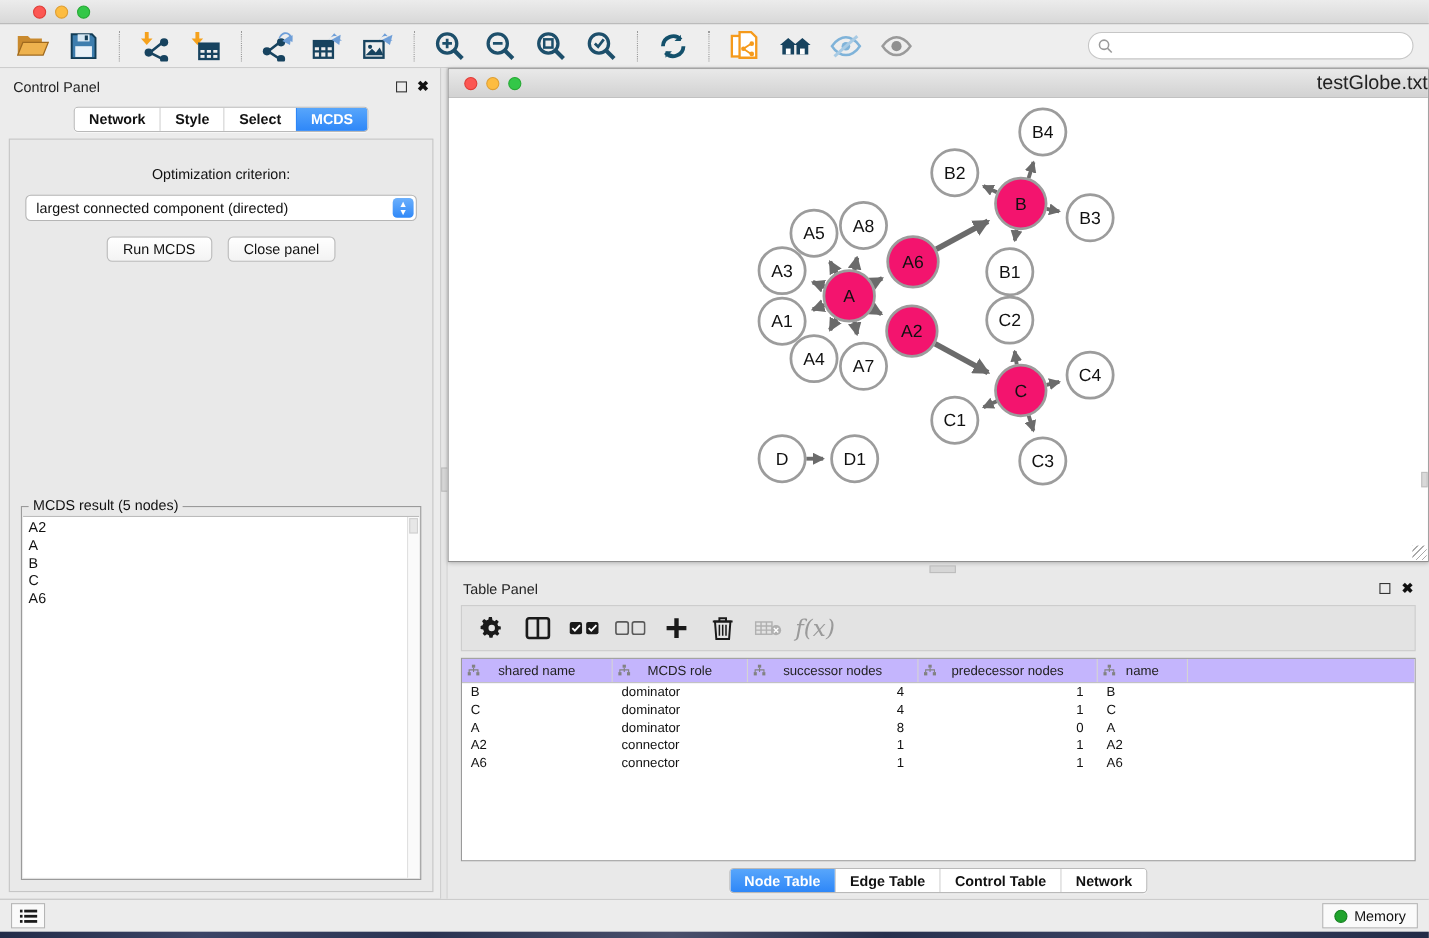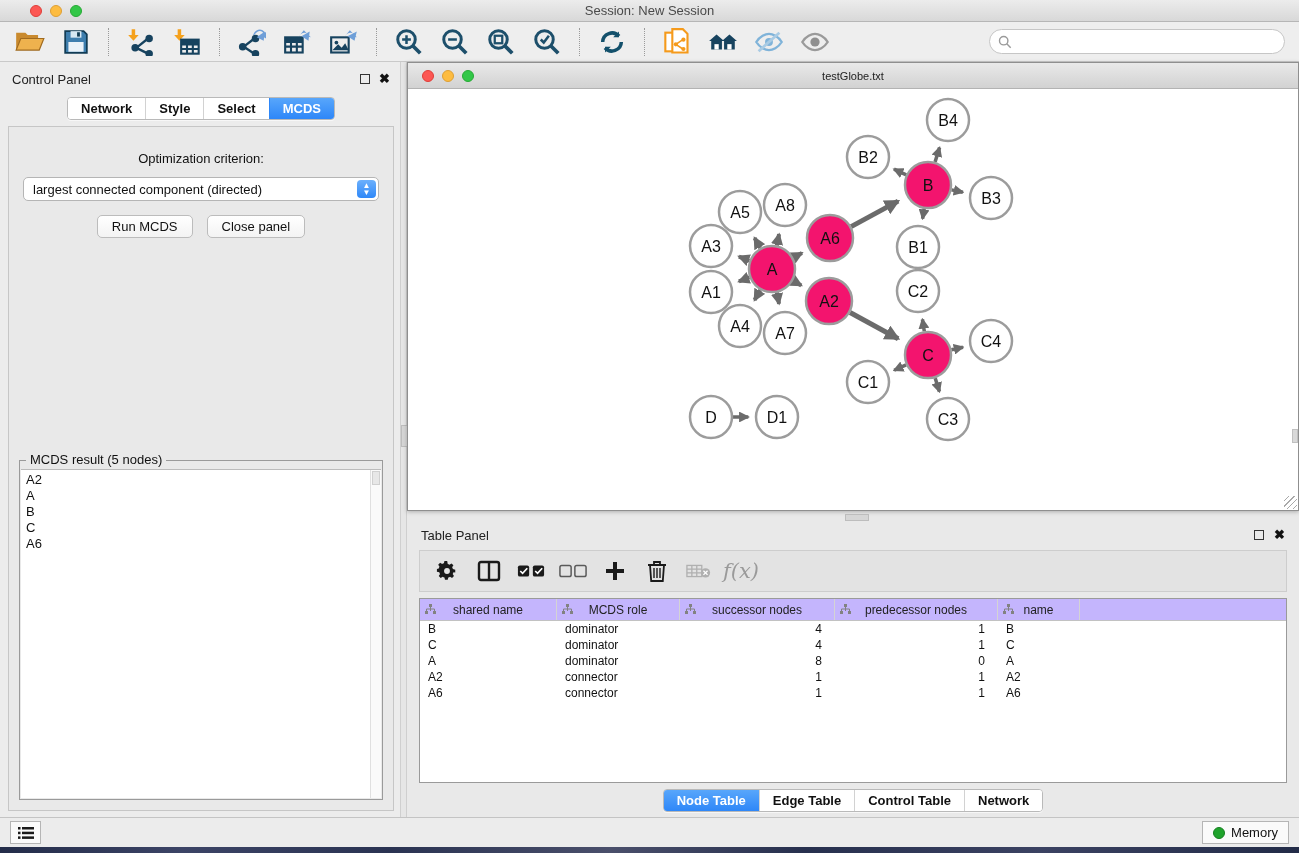--- a/index.html
+++ b/index.html
@@ -65,21 +65,21 @@
   .result-items { flex:1; padding:2px 0 0 5px; font-size:13px; line-height:16px; }
   .result-scroll { width:11px; background:#fafafa; border-left:1px solid #e0e0e0; }
   .result-scroll .thumb { margin:1px 1px; height:14px; background:#e7e7e7; border:1px solid #d0d0d0; }
 
   
   .netwin { position:absolute; left:0; top:0; right:0; height:449px; background:#fff;
     border:1px solid #8f8f8f; box-shadow:0 1px 4px rgba(0,0,0,.25); display:flex; flex-direction:column; }
   .netwin .wtitle { height:26px; background:linear-gradient(#e9e9e9,#d2d2d2); border-bottom:1px solid #b3b3b3;
     display:flex; align-items:center; position:relative; flex:0 0 auto; }
   .netwin .wtitle .lights { left:14px; top:7px; }
-  .netwin .wtitle .wname { width:100%; text-align:center; font-size:11px; color:#222; }
+  .netwin .wtitle .wname { width:100%; text-align:right; font-size:18px; color:#222; }
   .canvas { flex:1; position:relative; background:#fff; overflow:hidden; }
   .canvas svg { position:absolute; left:0; top:0; }
   .grip { position:absolute; right:1px; bottom:1px; width:13px; height:13px;
     background:repeating-linear-gradient(135deg, transparent 0 3px, #a9a9a9 3px 4px); }
   .net-scroll { position:absolute; right:0; top:340px; width:6px; height:14px; background:#d9d9d9; border:1px solid #c0c0c0; }
 
   
   .tablepanel { position:absolute; left:0; top:458px; right:0; bottom:0; display:flex; flex-direction:column; }
   .hdivider { position:absolute; left:438px; top:-6px; width:24px; height:7px; background:#d6d6d6; border:1px solid #bdbdbd; }
   .tp-head { height:26px; display:flex; align-items:center; font-size:13px; padding:4px 14px 0 14px; color:#222; }
@@ -114,21 +114,20 @@
 <body>
 
 <div class="screen">
 
   <div class="titlebar">
     <div class="lights">
       <span class="light red"></span>
       <span class="light yellow"></span>
       <span class="light green"></span>
     </div>
-    <div class="title">Session: New Session</div>
   </div>
 
   <div class="toolbar">
     <div class="tbtn">
       <svg width="30" height="26" viewBox="0 0 26 22">
         <path d="M1 3h8l2 2h9v3H5L2 18H1z" fill="#c98a2e"></path>
         <path d="M5 8h20l-4 10H1z" fill="#eeb24e" stroke="#a06a1e" stroke-width="1"></path>
       </svg>
     </div>
     <div class="tbtn">

